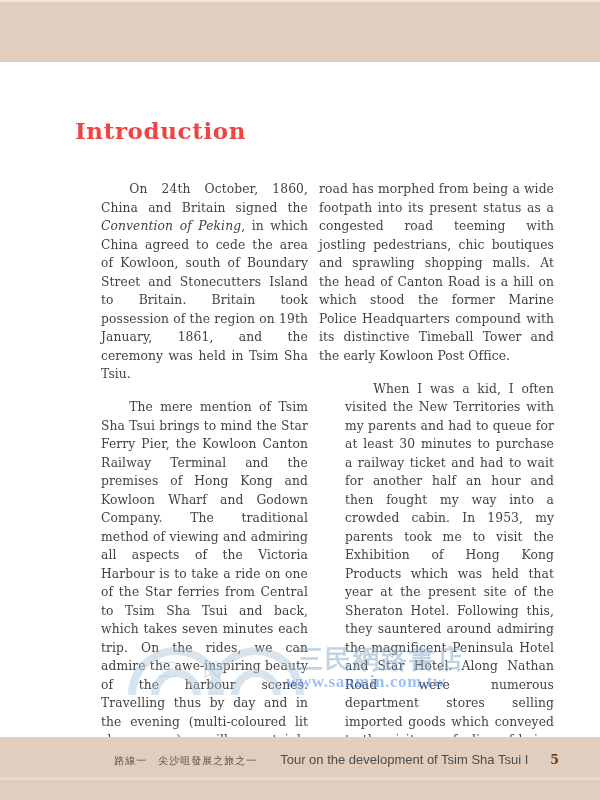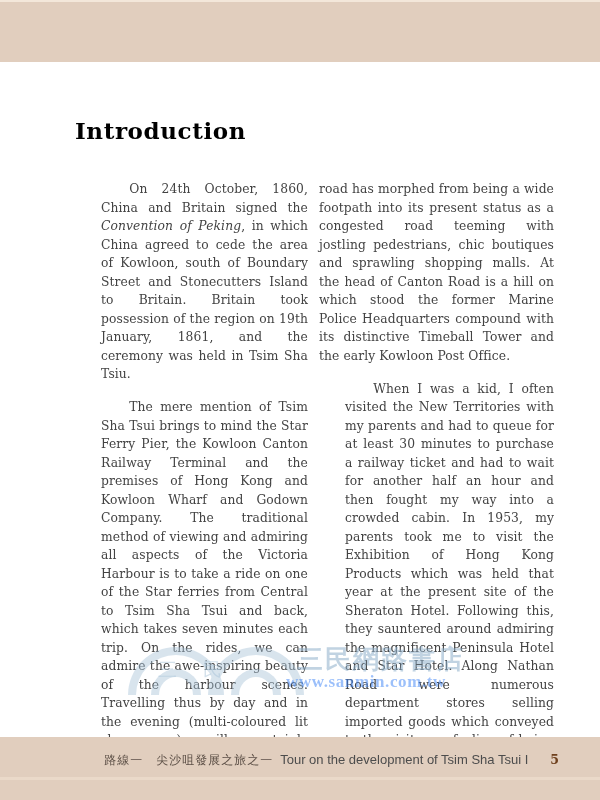--- a/index.html
+++ b/index.html
@@ -12,21 +12,21 @@
     position:absolute;left:0;top:0;width:600px;height:62px;
     background:linear-gradient(#f3e7da 0 2px,#e1cebe 2px);
   }
   .band-bottom{
     position:absolute;left:0;top:737px;width:600px;height:63px;
     background:linear-gradient(#e1cebe 0 40px,#ead9c9 40px 43px,#e1cebe 43px);
   }
   
   .title{
     position:absolute;left:75px;top:117px;margin:0;
-    font-size:23px;font-weight:bold;color:#000000;letter-spacing:.6px;
+    font-size:23px;font-weight:bold;color:#ef4444;letter-spacing:.6px;
   }
   
   .col{
     position:absolute;top:180px;
     font-size:12.3px;line-height:18.5px;color:#434343;
     text-align:justify;letter-spacing:.1px;
   }
   .col-left{left:75px;width:233px;}
   .col-right{left:319px;width:235px;}
   .para{margin:0 0 14.5px 0;}
@@ -57,21 +57,21 @@
   .wm-url{
     position:absolute;left:286px;top:672px;
     font-size:17px;font-weight:bold;letter-spacing:.6px;
     color:#3b82f6;opacity:.5;font-family:Liberation Serif, serif;text-align:right;
   }
   
   .footer{
     position:absolute;top:752px;right:41px;
     display:flex;align-items:baseline;
   }
-  .f-zh{font-size:12px;color:#5d5047;letter-spacing:1px;margin-right:7px;}
+  .f-zh{font-size:10px;color:#5d5047;letter-spacing:1px;margin-right:23px;}
   .f-en{font-size:13px;color:#4c4c4c;font-family:"Liberation Sans", sans-serif;margin-right:22px;}
   .f-num{font-size:12.5px;font-weight:bold;color:#6f411e;}
 </style>
 </head>
 <body>
 
 <div class="page">
 
   <div class="band-top"></div>
 

